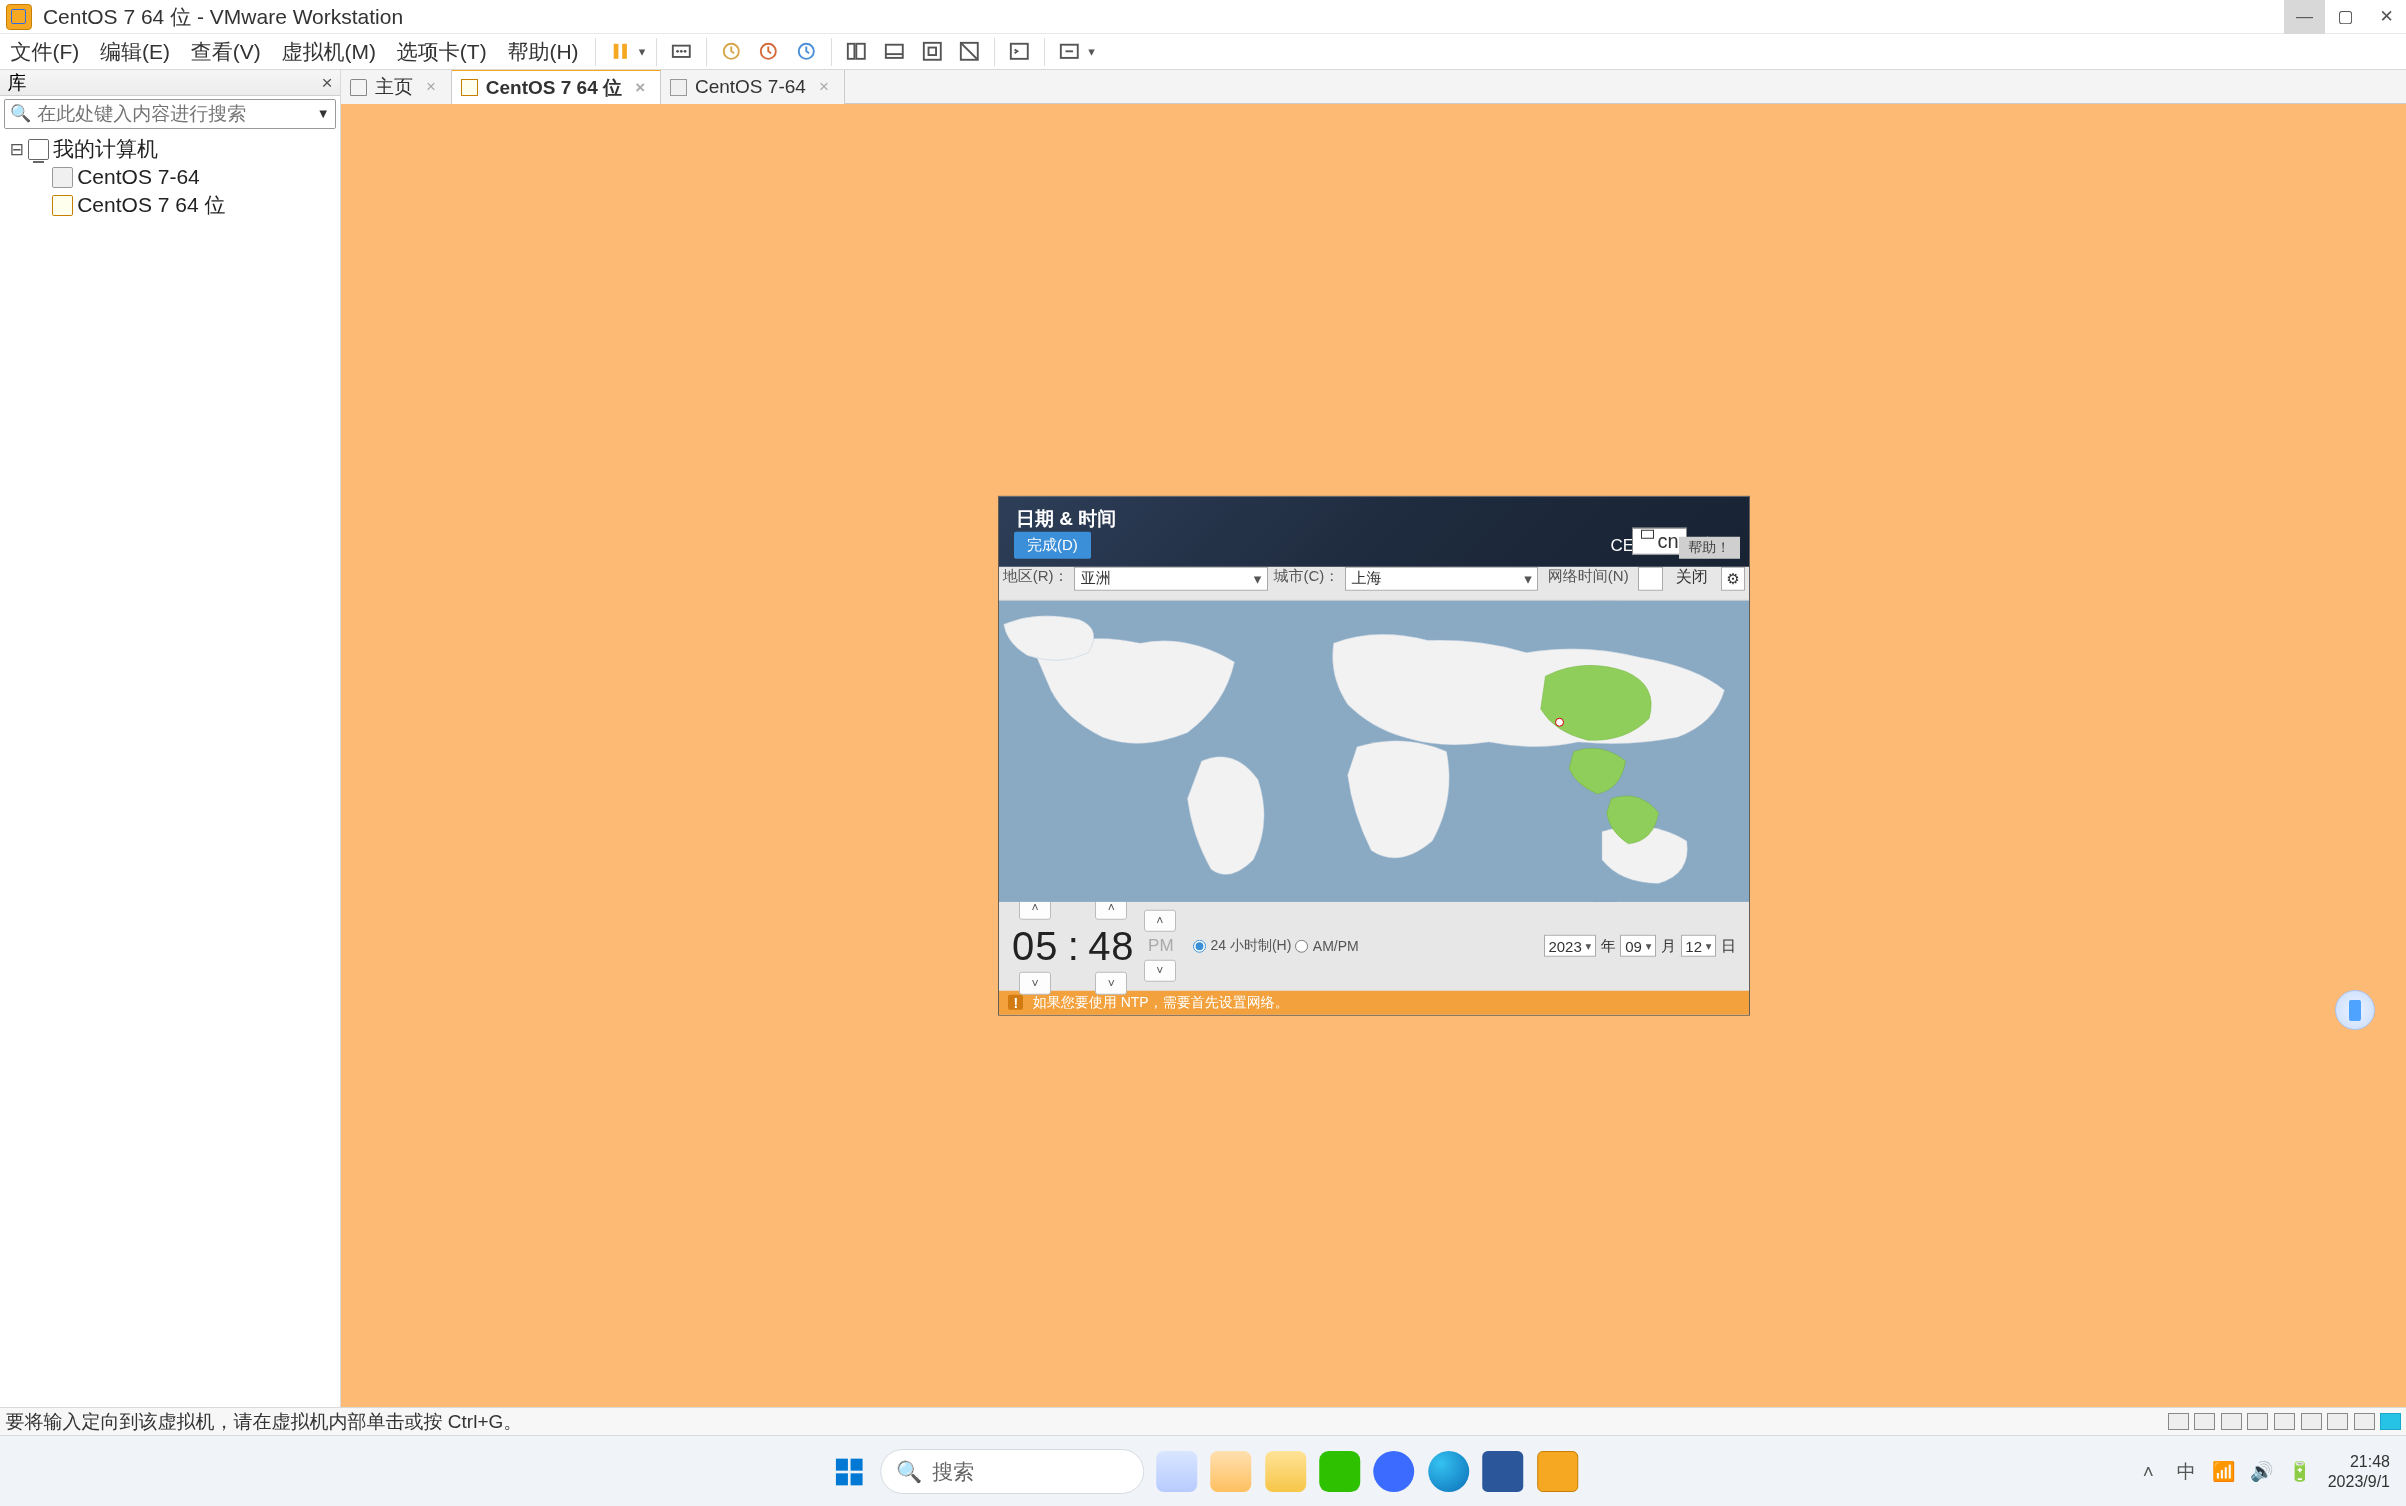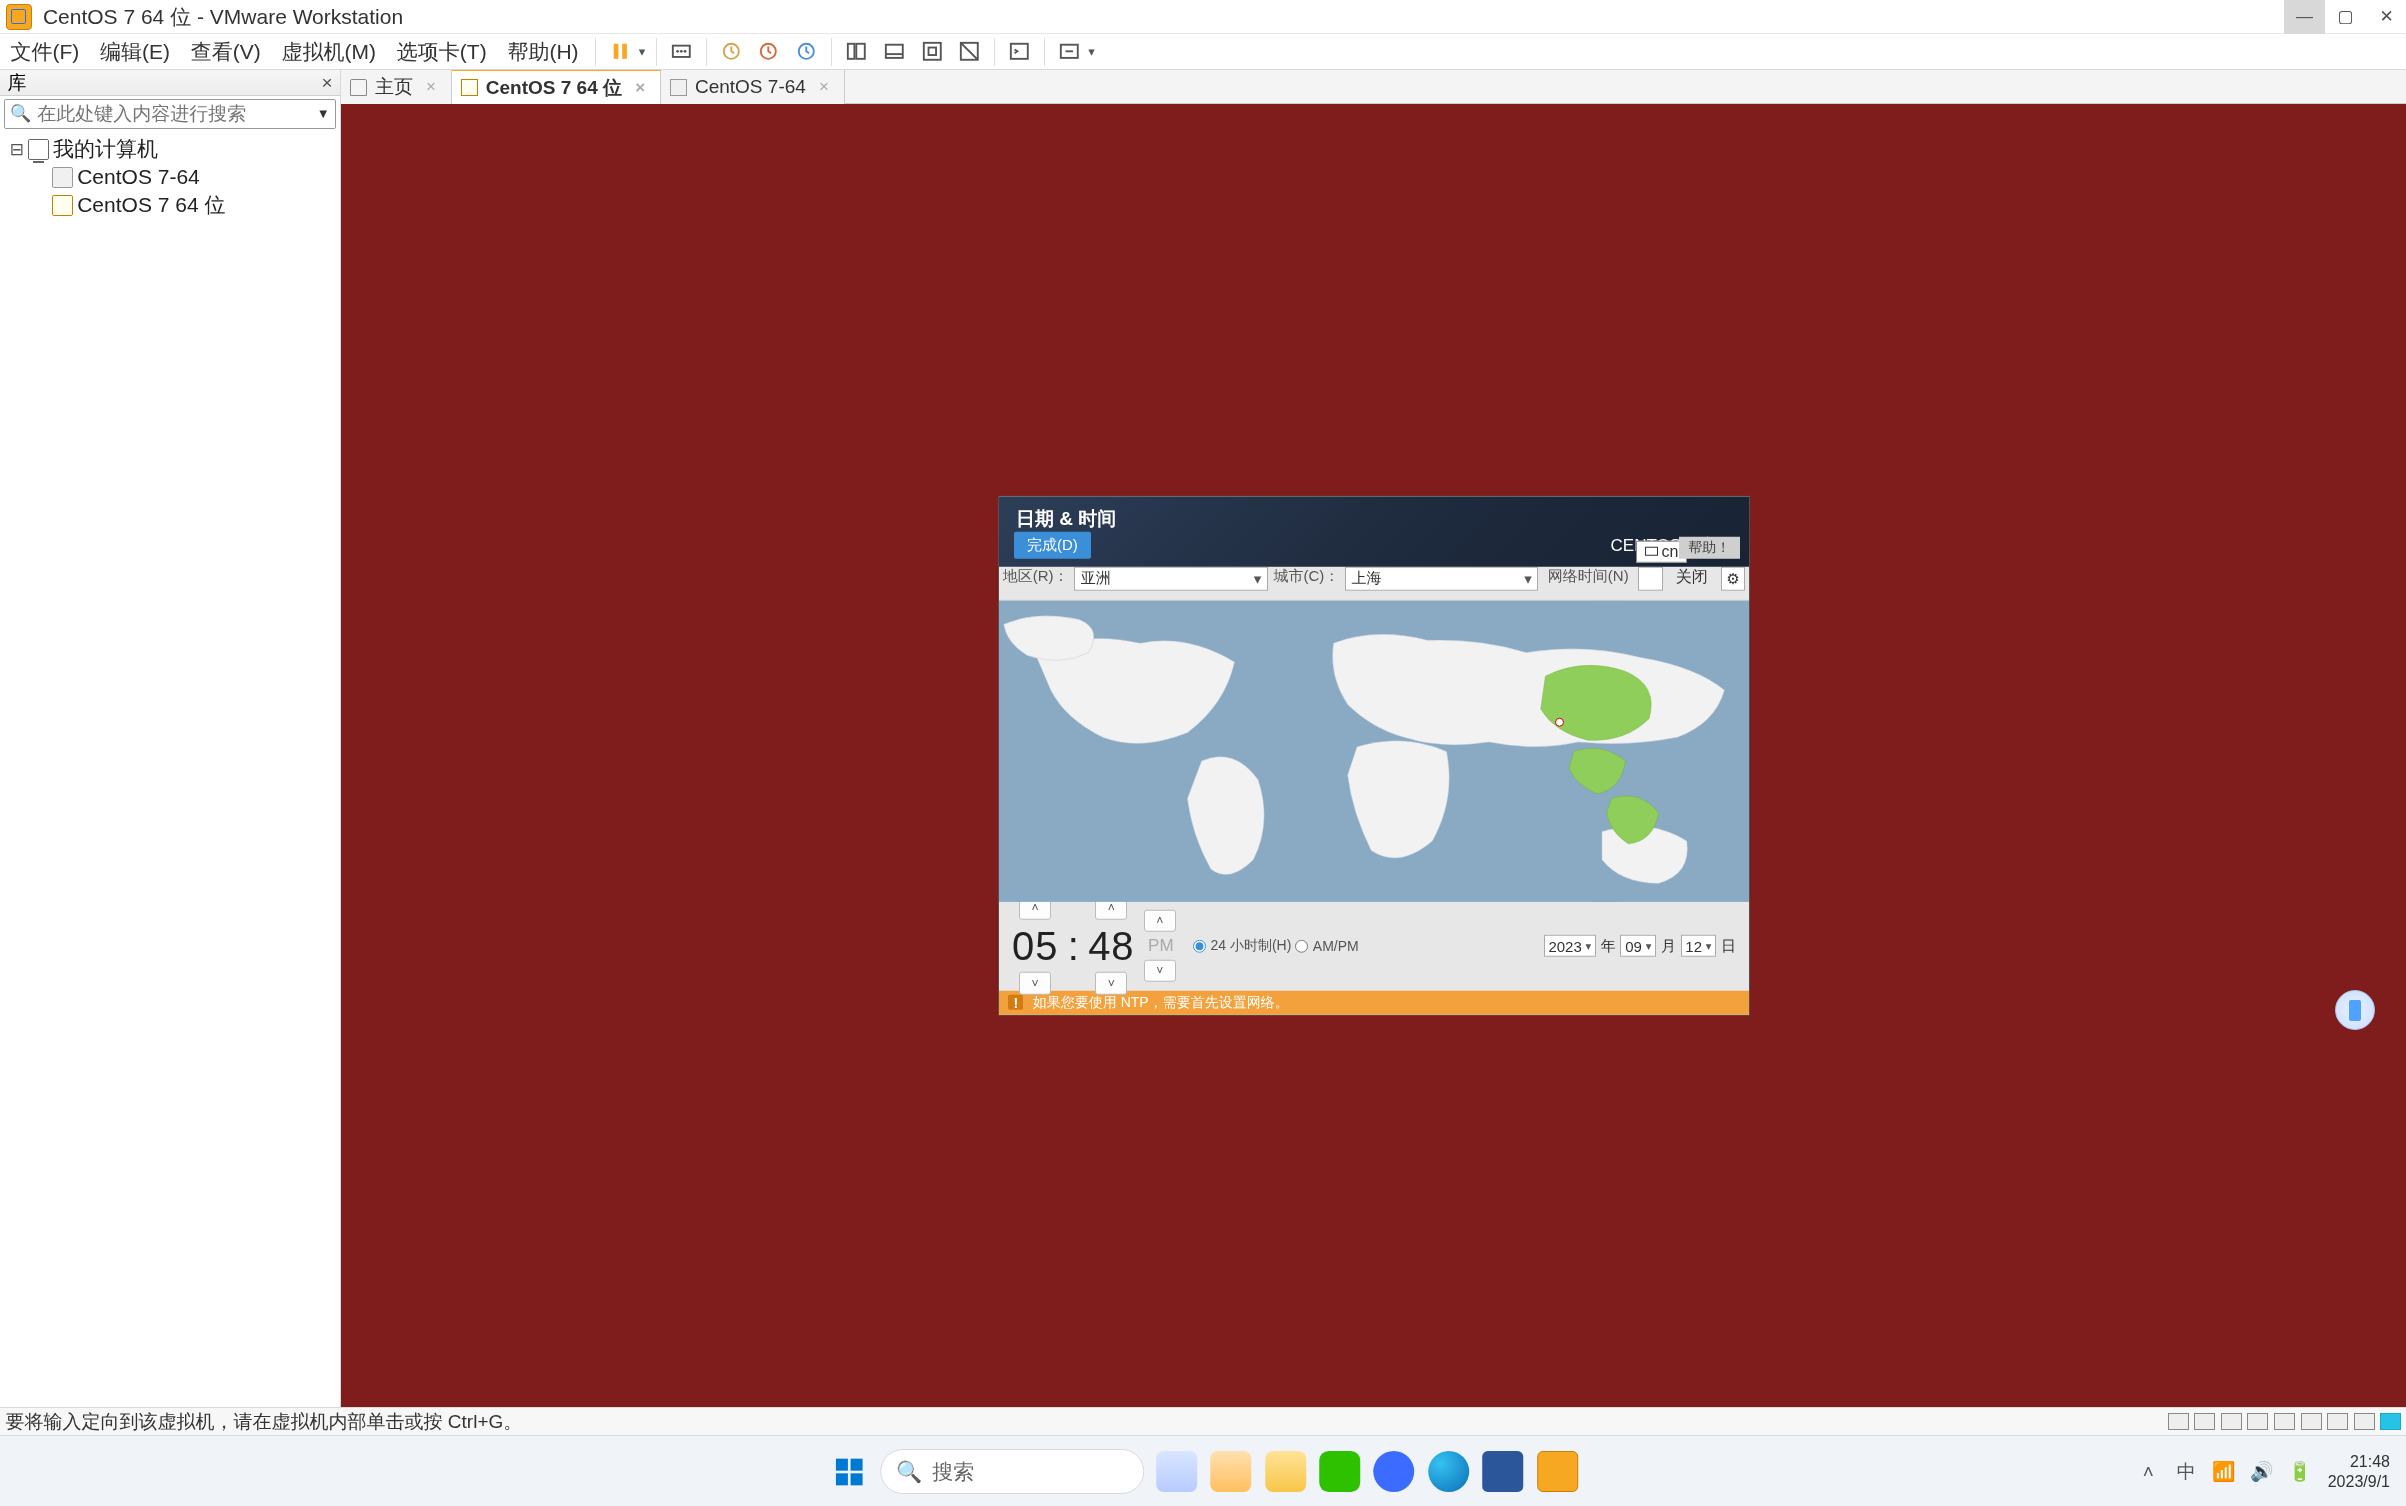--- a/index.html
+++ b/index.html
@@ -47,31 +47,31 @@
 
 .main { flex:1; display:flex; flex-direction:column; background:#000; }
 .tabs { height:34px; background:#f4f4f4; border-bottom:0.9px solid #ccc; display:flex; }
 .tab { height:34px; padding:0 15px 0 9.4px; display:flex; align-items:center; gap:7.5px; font-size:19px; color:#333; border-right:0.9px solid #ccc; background:#f4f4f4; }
 .tab.active { background:#fff; font-weight:bold; border-top:1.9px solid #f7a823; }
 .tab .tico { width:17px; height:17px; }
 .tab .home-ico { border:1.9px solid #888; border-radius:1.9px 1.9px 0 0; position:relative; }
 .tab .vm-ico { border:1.9px solid #999; background:#f0f0f0; }
 .tab .vm-ico.on { border-color:#c67f00; background:#ffe; }
 .tab .tc { color:#aaa; font-size:17px; margin-left:5.6px; }
-.vm-area { flex:1; background:#7f1d1d; position:relative;text-decoration:underline; }
+.vm-area { flex:1; background:#fdba74; position:relative;text-decoration:underline; }
 
 
 .installer { position:absolute; width:750px; left:50%; top:50%; transform:translate(-50%,-50%); background:#e7e7e7; font-size:17px; color:#333; box-shadow:0 0 0 0.9px #555; }
 .inst-top { height:70px; background:linear-gradient(135deg,#2d3e58 0%,#1e2a3d 55%,#182434 100%); display:flex; align-items:flex-start; position:relative; }
 .inst-top .ttl { color:#fff; font-size:19px; font-weight:bold; padding:9.4px 0 0 17px; }
 .inst-top .done-btn { position:absolute; left:15px; bottom:7.5px; background:#3b8fd8; color:#fff; border:none; padding:3.8px 13px; font-size:15px; border-radius:1.9px; }
 .inst-top .rt { position:absolute; right:15px; top:7.5px; text-align:right; }
 .inst-top .rt .sub { color:#fff; font-size:17px;margin-top:30px; }
 .inst-top .help { position:absolute; right:9.4px; bottom:7.5px; background:#cfcfcf; color:#444; padding:1.9px 9.4px; font-size:14px; }
-.inst-top .kb { position:absolute; right:62px; bottom:4px; background:#fff; border:0.9px solid #888; padding:0.9px 7.5px; font-size:16px; display:flex; align-items:center; gap:3.8px; }
+.inst-top .kb { position:absolute; right:62px; bottom:12px; background:#fff; border:0.9px solid #888; padding:0.9px 7.5px; font-size:20px; display:flex; align-items:flex-start; gap:3.8px; }
 .inst-top .kb .kico { width:13px; height:9.4px; border:0.9px solid #333; }
 .inst-row { height:34px; background:#e7e7e7; display:flex; padding:0 3.8px; gap:5.6px; border-bottom:0.9px solid #cfcfcf; font-size:15px; }
 .inst-row label { color:#555; }
 .inst-row .sel { flex:1; height:24.5px; background:#fff; border:0.9px solid #aaa; display:flex; align-items:center; padding:0 5.6px; font-size:15px; }
 .inst-row .sel .car { margin-left:auto; color:#555; }
 .inst-row .sq { width:24.5px; height:24.5px; background:#fff; border:0.9px solid #aaa; }
 .inst-row .ntp { color:#555; padding:0 3.8px; }
 .inst-row .off { padding:0 7.5px; font-size:16px; }
 .map { height:301px; background:#8aa9c3; position:relative; overflow:hidden; }
 .map svg { position:absolute; inset:0; }

